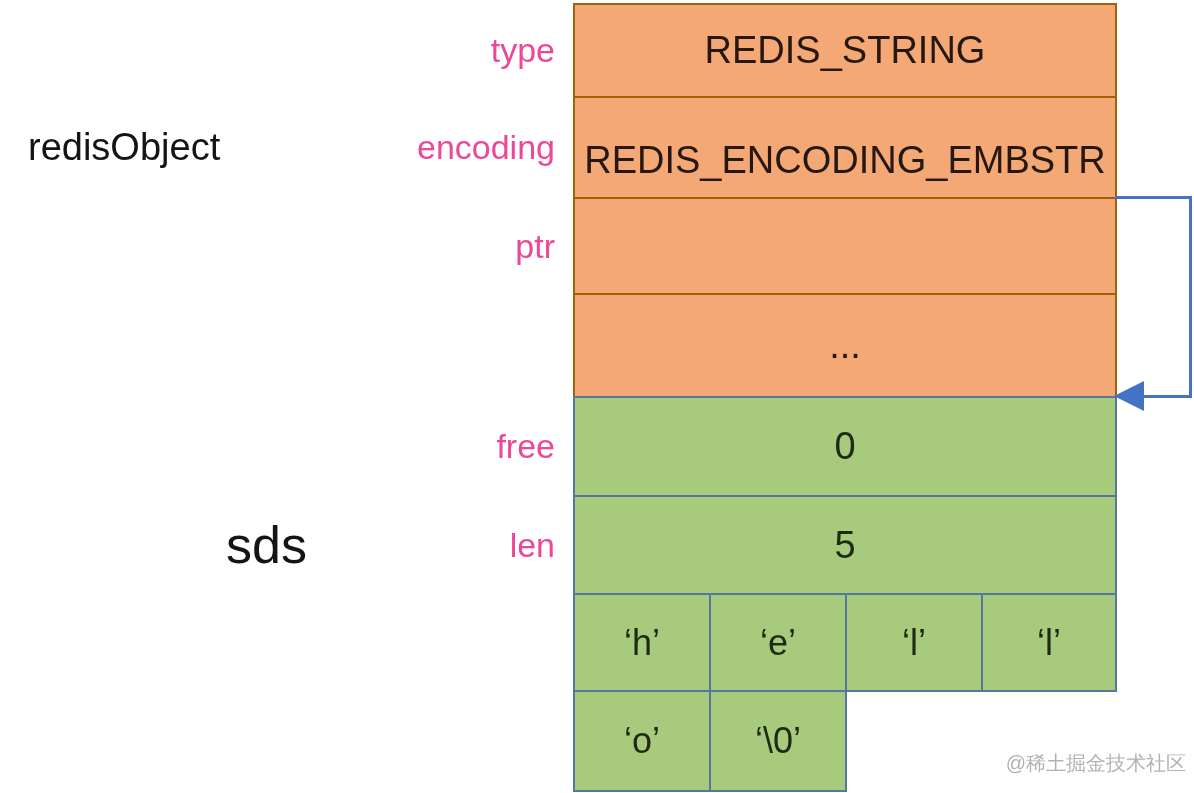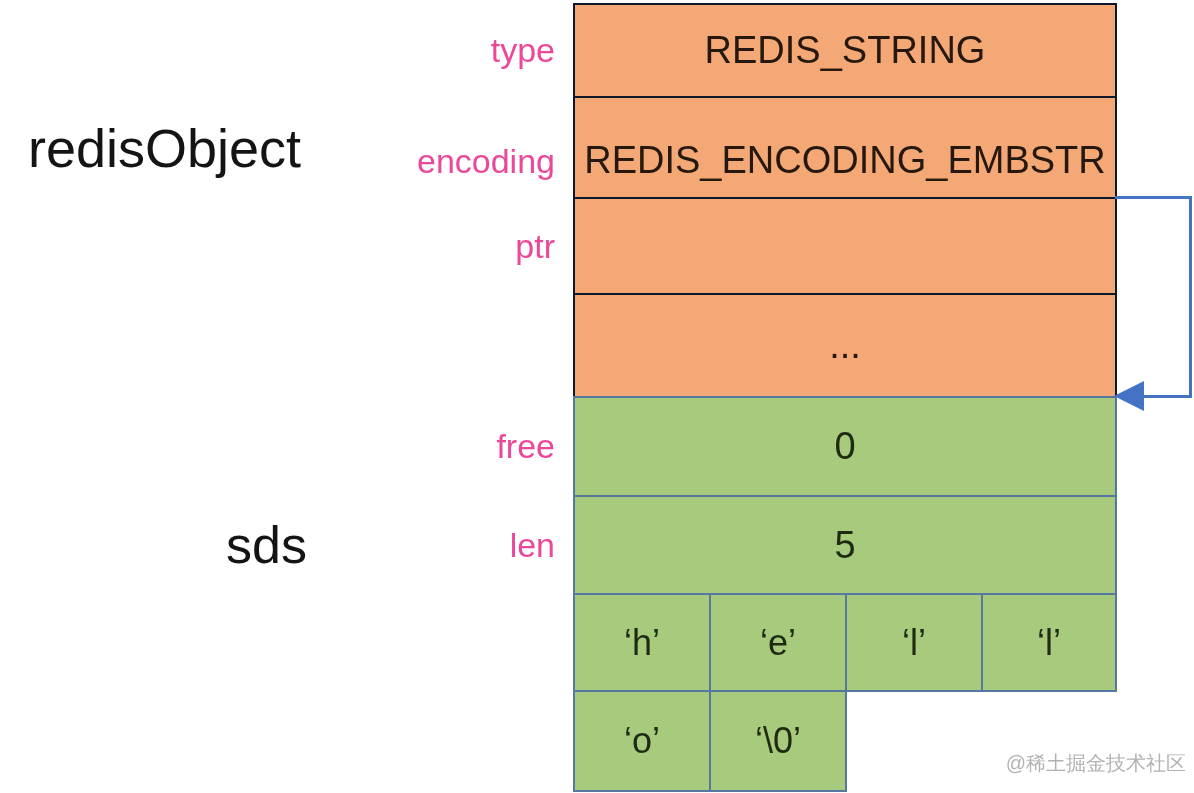--- a/index.html
+++ b/index.html
@@ -6,43 +6,43 @@
   .stage {
     position:relative; width:1194px; height:793px; overflow:hidden;
     background:#ffffff;
     font-family:"Liberation Sans", sans-serif;
   }
   
   .struct-label {
     position:absolute; display:flex; align-items:center;
     color:#141414; white-space:nowrap;
   }
-  .struct-label.ro { left:28px; top:96px; height:103px; font-size:54px; }
+  .struct-label.ro { left:28px; top:96px; height:103px; font-size:38px; }
   .struct-label.sd { left:226px; top:495px; height:100px; font-size:52px;text-align:right; }
 
   
   .field-label {
     position:absolute; left:300px; width:255px;
     display:flex; align-items:center; justify-content:flex-end;
     font-size:34px; color:#ec4899; white-space:nowrap;
   }
   .fl-type     { top:3px;   height:95px;  }
-  .fl-encoding { top:110px;  height:103px; }
+  .fl-encoding { top:96px;  height:103px; }
   .fl-ptr      { top:197px; height:98px;  }
   .fl-free     { top:396px; height:101px; }
   .fl-len      { top:495px; height:100px; }
 
   
   .row, .cell {
     position:absolute; box-sizing:border-box;
     display:flex; align-items:center; justify-content:center;
     white-space:nowrap;
   }
   .row { left:573px; width:544px; }
-  .orange { background:#F3A876; border:2px solid #0f172a; color:#26180F; font-size:38px; }
+  .orange { background:#F3A876; border:2px solid #a16207; color:#26180F; font-size:38px; }
   .green  { background:#A8CA7D; border:2px solid #5578A0; color:#1E2A12; font-size:38px; }
   .r1 { top:3px;   height:95px;  }
   .r2 { top:96px;  height:128px; }
   .r3 { top:197px; height:98px;  }
   .r4 { top:293px; height:105px; }
   .r5 { top:396px; height:101px; }
   .r6 { top:495px; height:100px; }
   .cell { background:#A8CA7D; border:2px solid #5578A0; color:#1E2A12; font-size:36px; }
   .cr1 { top:593px; height:99px;  }
   .cr2 { top:690px; height:102px; }

